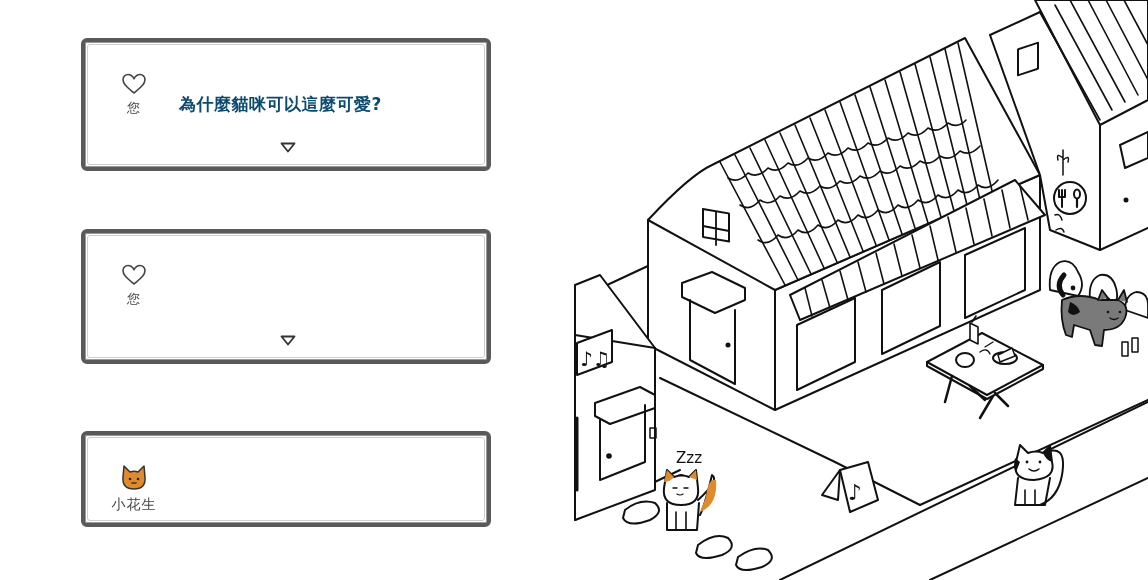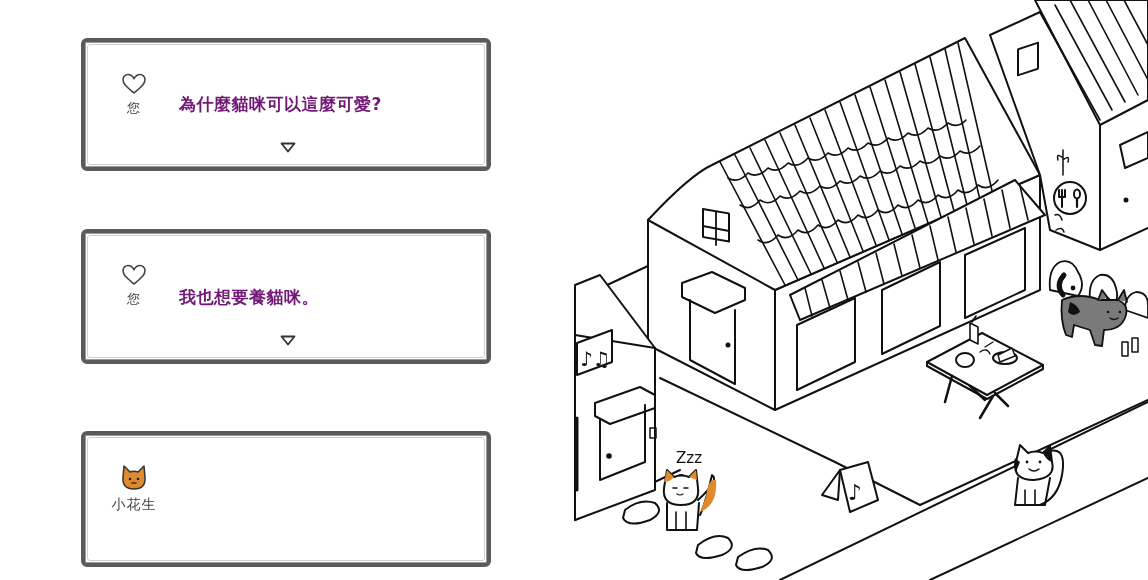--- a/index.html
+++ b/index.html
@@ -20,21 +20,21 @@
     content: ""; position: absolute; inset: 2px;
     border: 1px solid #cfcfcf; border-radius: 3px; pointer-events: none;
   }
   .speaker {
     position: absolute; left: 14px; top: 30px; width: 70px;
     display: flex; flex-direction: column; align-items: center;
   }
   .speaker-name { font-size: 13px; color: #444; margin-top: 3px; letter-spacing: 1px; }
   .message {
     position: absolute; left: 94px; top: 52px;
-    font-size: 17px; font-weight: bold; color: #701a75; letter-spacing: 0.5px;
+    font-size: 17px; font-weight: bold; color: #0c4a6e; letter-spacing: 0.5px;
     transform: translateY(-50%);
   }
   .next-arrow {
     position: absolute; left: 195px; bottom: 14px; width: 16px; height: 11px;
   }
   .scene { position: absolute; left: 560px; top: 0; width: 588px; height: 580px; }
 </style>
 </head>
 <body>
 
@@ -51,27 +51,26 @@
   </svg>
 </div>
 
 <div class="dialog" style="top:229px;height:135px;">
   <div class="speaker">
     <svg width="26" height="24" viewBox="0 0 26 24">
       <path d="M13 21 C6 15 2 12 2 7.5 C2 4.5 4.5 2.5 7 2.5 C9.5 2.5 11.5 4 13 6.5 C14.5 4 16.5 2.5 19 2.5 C21.5 2.5 24 4.5 24 7.5 C24 12 20 15 13 21 Z" fill="none" stroke="#444" stroke-width="1.6"></path>
     </svg>
     <span class="speaker-name">您</span>
   </div>
-  <span class="message" style="top:64px;">我也想要養貓咪。</span>
   <svg class="next-arrow" viewBox="0 0 16 11">
     <path d="M1.5 1.5 L14.5 1.5 L8 9.5 Z" fill="none" stroke="#333" stroke-width="1.8" stroke-linejoin="round"></path>
   </svg>
 </div>
 
-<div class="dialog" style="top:431px;height:136px;">
+<div class="dialog" style="top:431px;height:96px;">
   <div class="speaker" style="top:28px;">
     <svg width="34" height="30" viewBox="0 0 34 30">
       <path d="M6 14 L7 3 L13 9 Q17 7.5 21 9 L27 3 L28 14 Q29 26 17 26 Q5 26 6 14 Z" fill="#e08a2e" stroke="#333" stroke-width="1.5" stroke-linejoin="round"></path>
       <circle cx="13" cy="16" r="1.3" fill="#222"></circle>
       <circle cx="21" cy="16" r="1.3" fill="#222"></circle>
       <path d="M14.5 19.5 Q16 21 17 19.5 Q18 21 19.5 19.5" fill="none" stroke="#222" stroke-width="1.1"></path>
     </svg>
     <span class="speaker-name" style="font-size:14px;">小花生</span>
   </div>
 </div>

